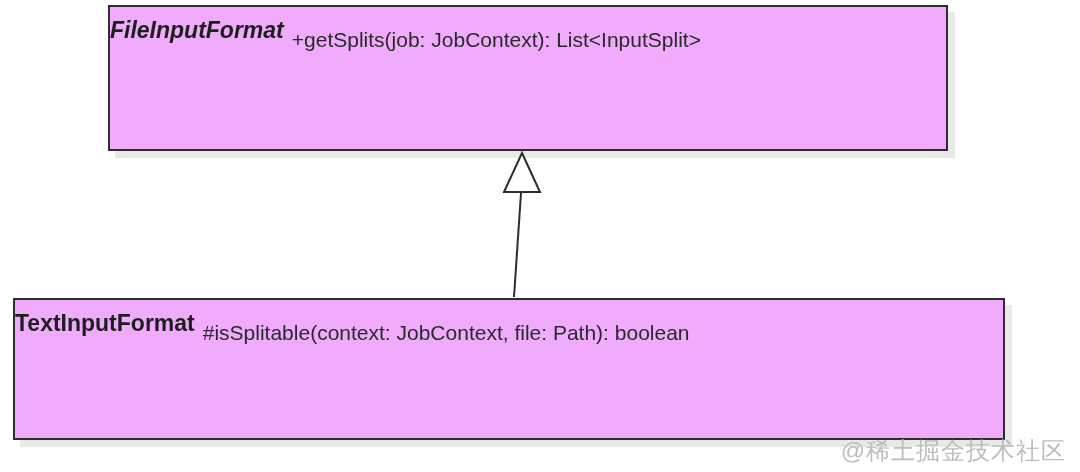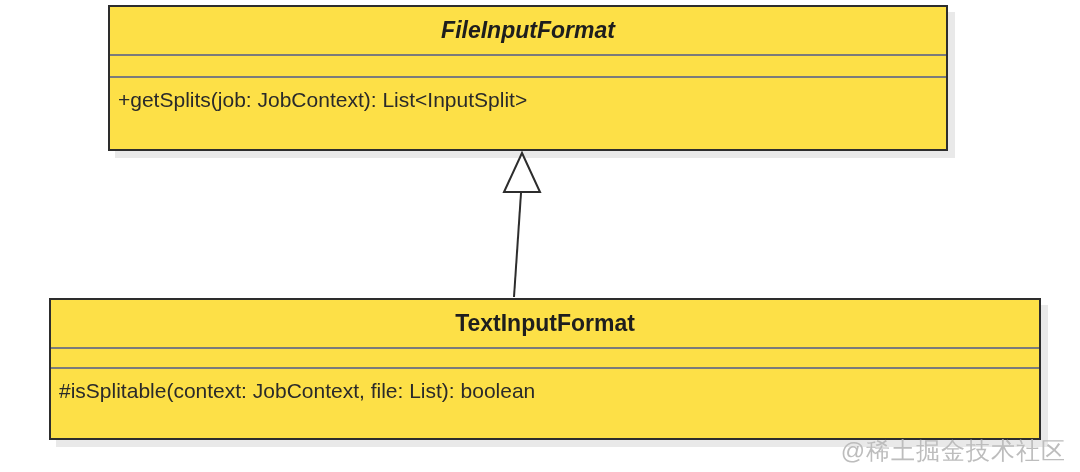--- a/index.html
+++ b/index.html
@@ -5,50 +5,50 @@
   html, body { margin: 0; padding: 0; }
   body {
     width: 1080px; height: 472px;
     position: relative;
     background: #ffffff;
     font-family: "Liberation Sans", "DejaVu Sans", sans-serif;
     overflow: hidden;
   }
   .uml-class {
     position: absolute;
-    background: #fde047;
+    background: #f0abfc;
     border: 2px solid #2d2d2d;
     box-shadow: 7px 7px 0 #e9e9e9;
     display: flex;
-    flex-direction: column;
+    flex-direction: row;
     box-sizing: border-box;
   }
   #class-fileinputformat { left: 108px; top: 5px; width: 840px; height: 146px; }
-  #class-textinputformat { left: 13px; top: 298px; width: 992px; height: 142px; margin-left: 36px; }
+  #class-textinputformat { left: 13px; top: 298px; width: 992px; height: 142px; }
   .cls-title {
     display: flex;
     align-items: center;
     justify-content: center;
     font-weight: bold;
     font-size: 23px;
     color: #1e1e1e;
     flex: 0 0 auto;
   }
   #class-fileinputformat .cls-title { height: 47px; font-style: italic; }
   #class-textinputformat .cls-title { height: 47px; }
   .cls-attrs {
     flex: 0 0 auto;
     border-top: 2px solid #7b7b7b;
     border-bottom: 2px solid #7b7b7b;
   }
   #class-fileinputformat .cls-attrs { height: 20px; }
   #class-textinputformat .cls-attrs { height: 18px; }
   .cls-methods {
     flex: 1 1 auto;
-    padding: 7px 8px 0 8px;
+    padding: 18px 8px 0 8px;
     font-size: 21px;
     line-height: 29px;
     color: #2a2a2a;
   }
   .method-line { white-space: nowrap; }
   #relation-layer {
     position: absolute;
     left: 0; top: 0;
     width: 1080px; height: 472px;
     pointer-events: none;
@@ -75,17 +75,17 @@
 
 <svg id="relation-layer" viewBox="0 0 1080 472" xmlns="http://www.w3.org/2000/svg">
   <line x1="514" y1="297" x2="521" y2="193" stroke="#2d2d2d" stroke-width="2"></line>
   <polygon points="522,153 504,192 540,192" fill="#ffffff" stroke="#2d2d2d" stroke-width="2"></polygon>
 </svg>
 
 <div class="uml-class" id="class-textinputformat">
   <div class="cls-title">TextInputFormat</div>
   <div class="cls-attrs"></div>
   <div class="cls-methods">
-    <div class="method-line">#isSplitable(context: JobContext, file: List): boolean</div>
+    <div class="method-line">#isSplitable(context: JobContext, file: Path): boolean</div>
   </div>
 </div>
 
 <div id="watermark">@稀土掘金技术社区</div>
 
 </body></html>

